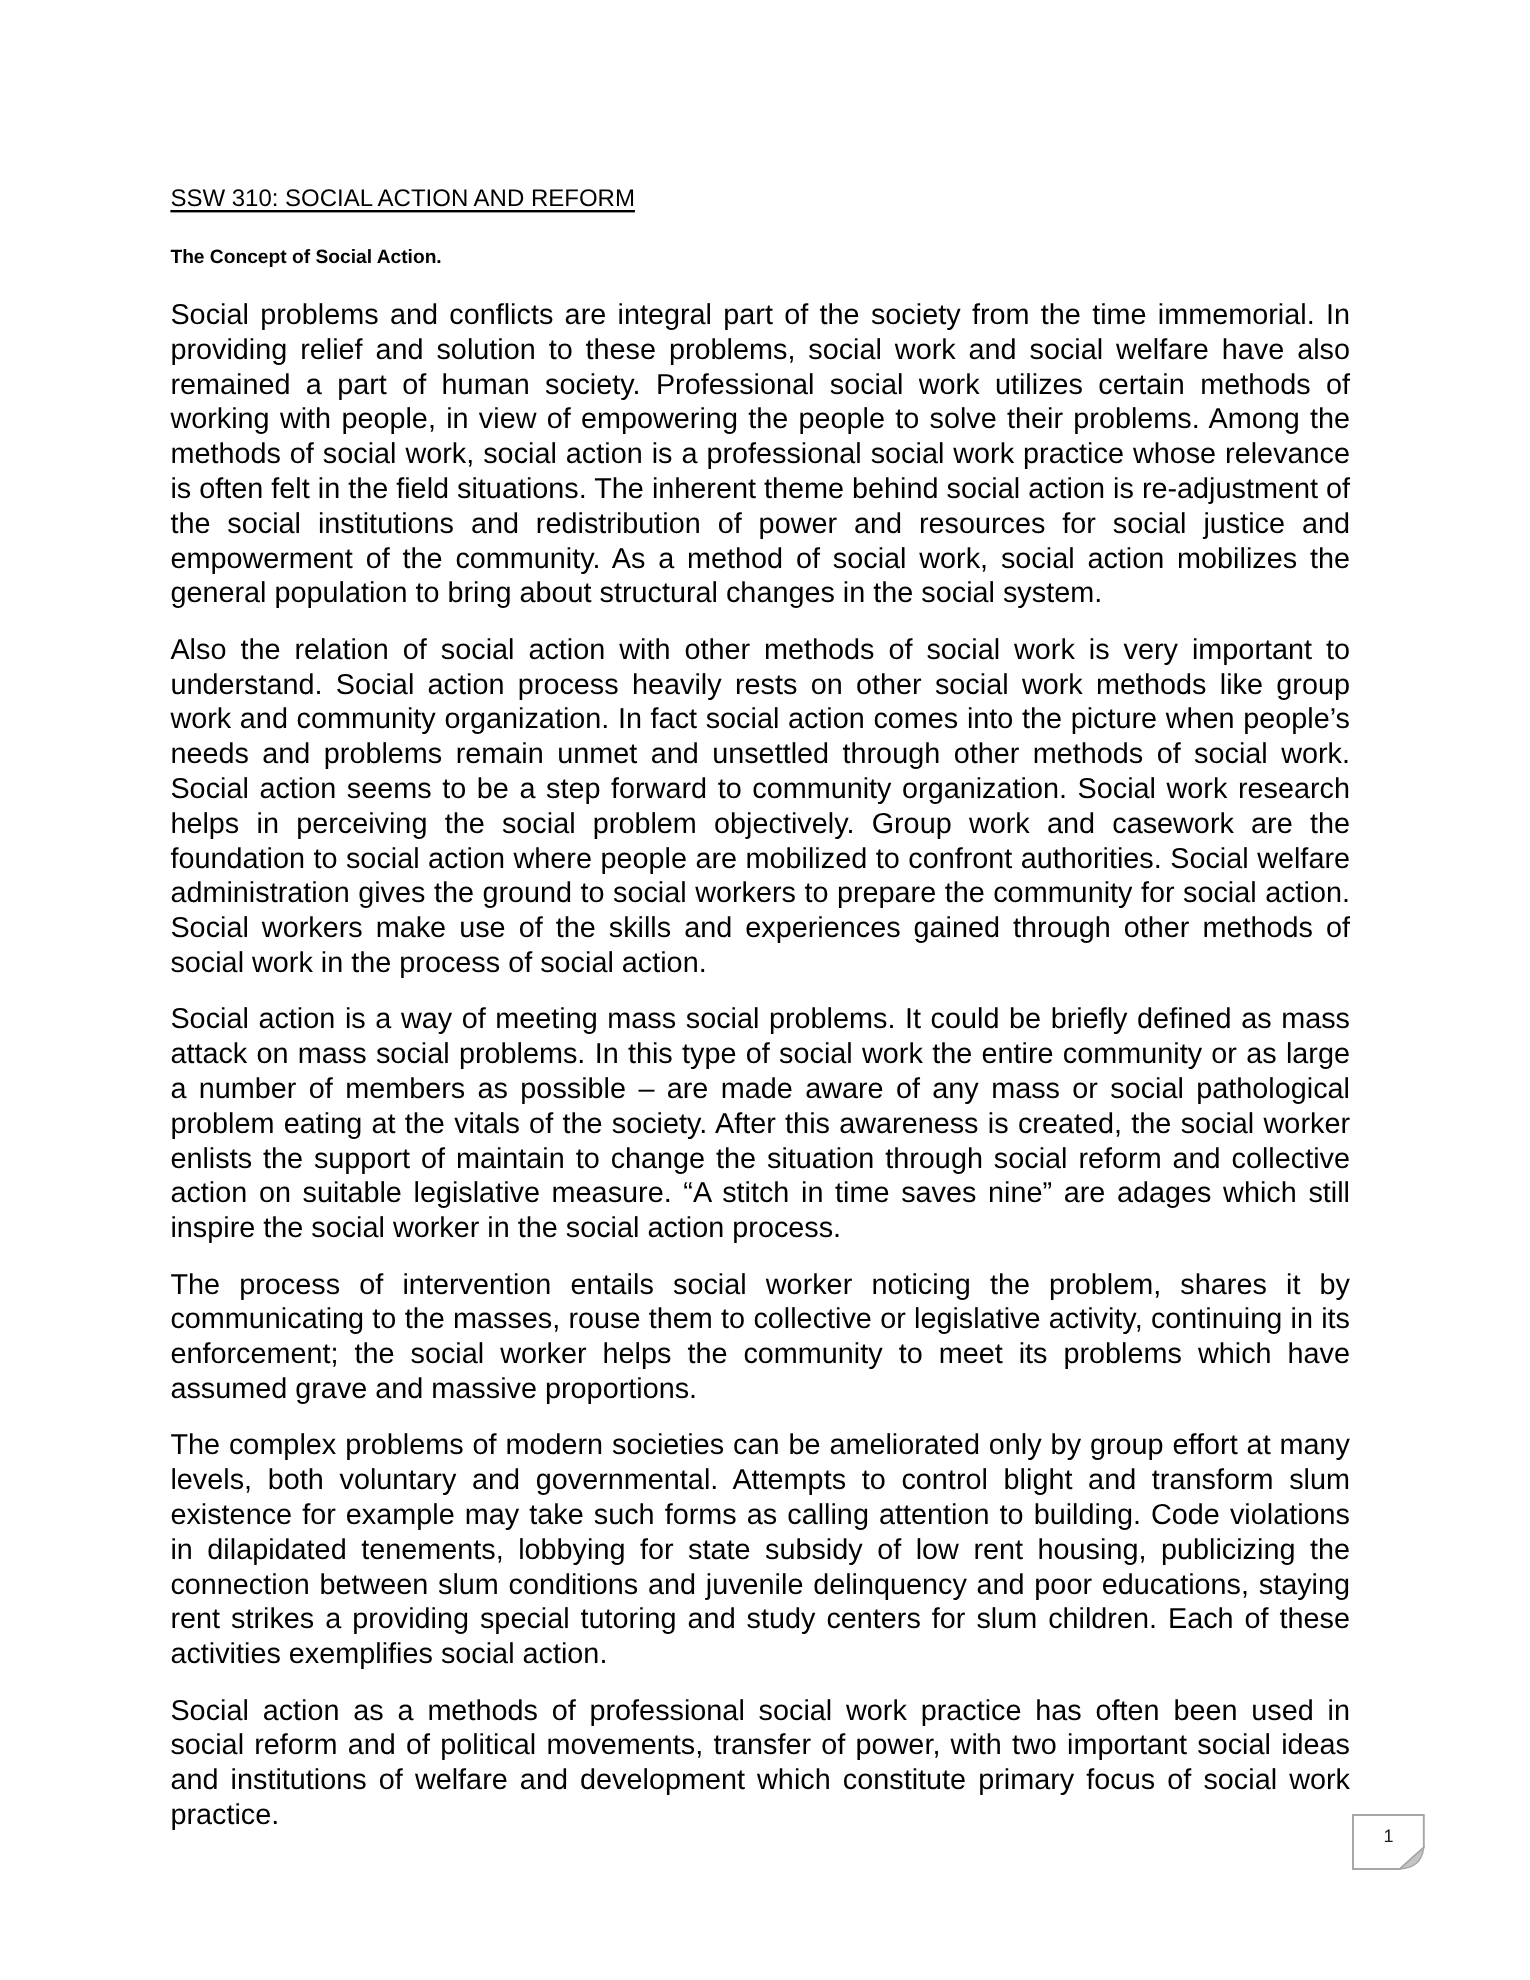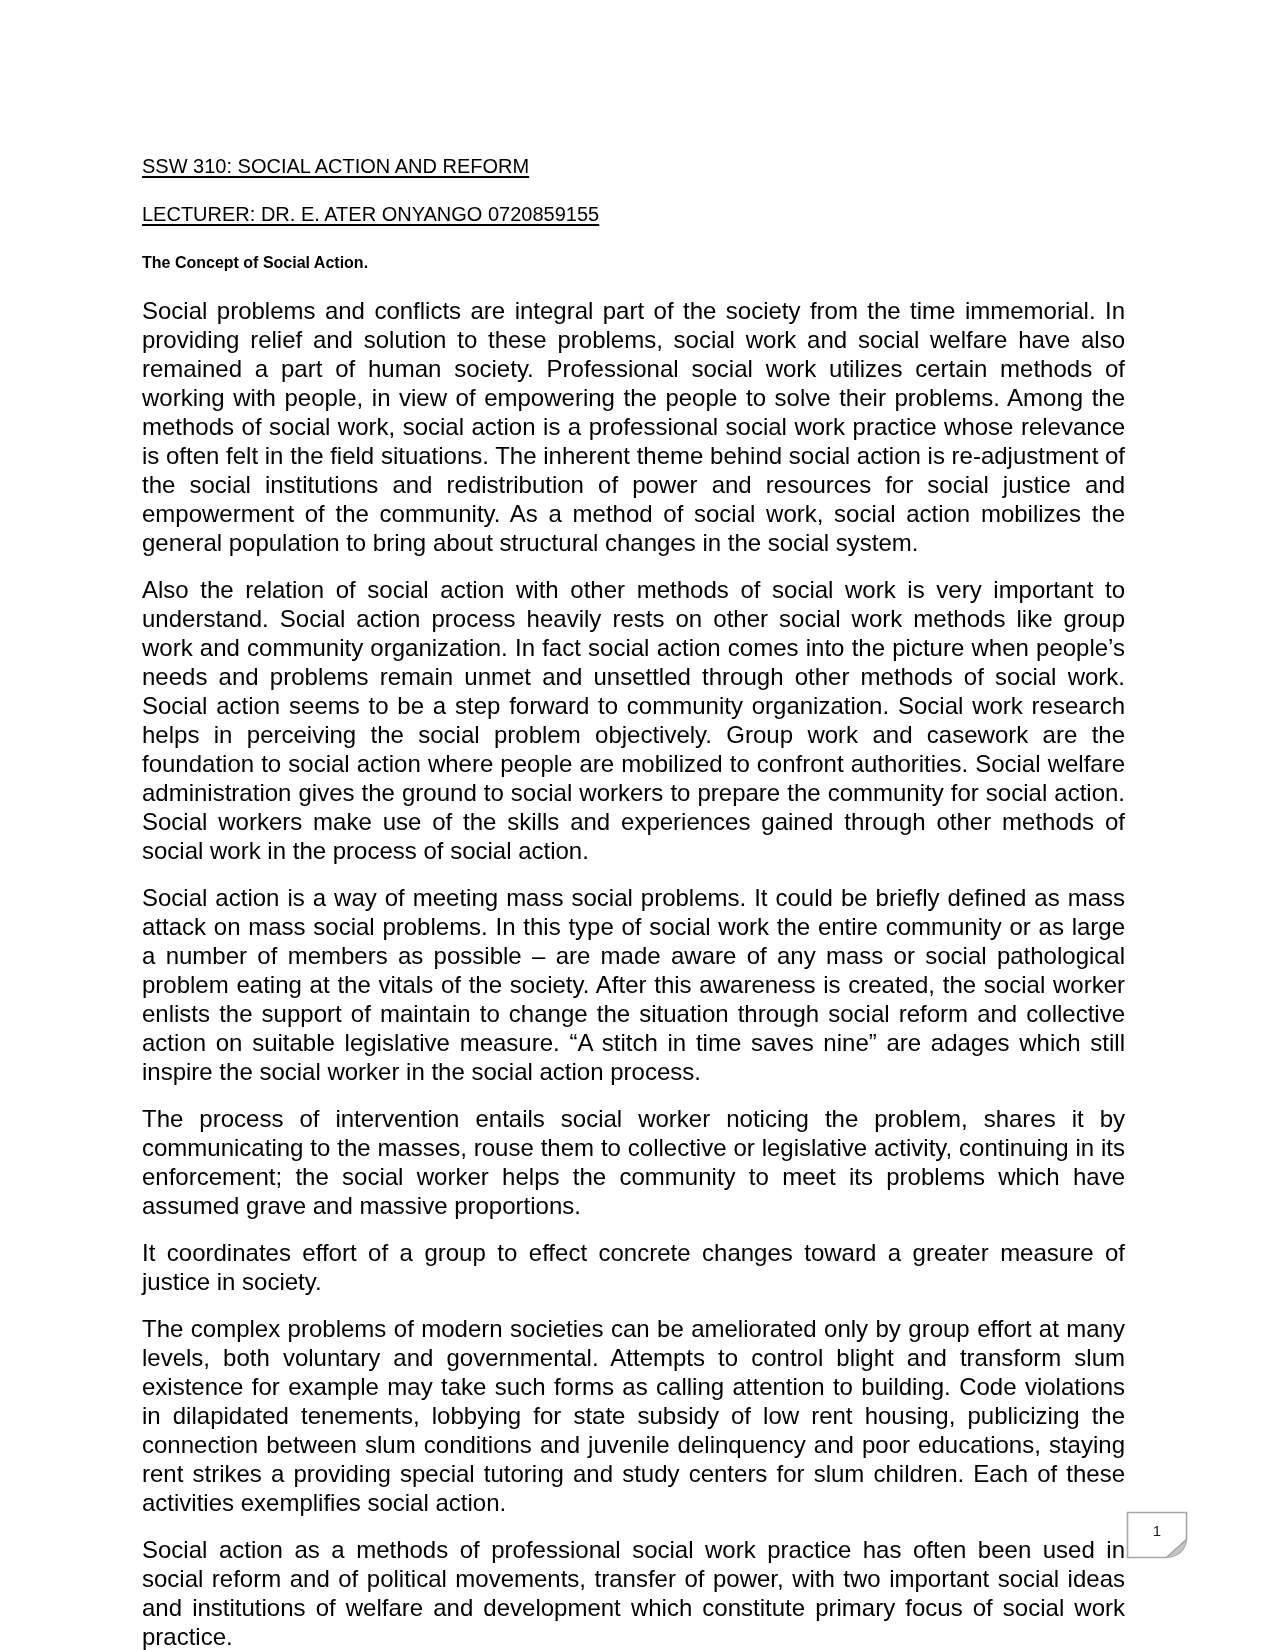--- a/index.html
+++ b/index.html
@@ -66,33 +66,31 @@
   }
 </style>
 </head>
 <body>
 
 <div class="page">
   <div class="content">
 
     <h1 class="doc-title">SSW 310: SOCIAL ACTION AND REFORM</h1>
 
-    <h1 class="doc-title">LECTURER: DR. E. ATER ONYANGO 0720859155</h1>
 
     <h2 class="section-heading">The Concept of Social Action.</h2>
 
     <p class="doc-paragraph">Social problems and conflicts are integral part of the society from the time immemorial. In providing relief and solution to these problems, social work and social welfare have also remained a part of human society. Professional social work utilizes certain methods of working with people, in view of empowering the people to solve their problems. Among the methods of social work, social action is a professional social work practice whose relevance is often felt in the field situations. The inherent theme behind social action is re-adjustment of the social institutions and redistribution of power and resources for social justice and empowerment of the community. As a method of social work, social action mobilizes the general population to bring about structural changes in the social system.</p>
 
     <p class="doc-paragraph">Also the relation of social action with other methods of social work is very important to understand. Social action process heavily rests on other social work methods like group work and community organization. In fact social action comes into the picture when people’s needs and problems remain unmet and unsettled through other methods of social work. Social action seems to be a step forward to community organization. Social work research helps in perceiving the social problem objectively. Group work and casework are the foundation to social action where people are mobilized to confront authorities. Social welfare administration gives the ground to social workers to prepare the community for social action. Social workers make use of the skills and experiences gained through other methods of social work in the process of social action.</p>
 
     <p class="doc-paragraph">Social action is a way of meeting mass social problems. It could be briefly defined as mass attack on mass social problems. In this type of social work the entire community or as large a number of members as possible – are made aware of any mass or social pathological problem eating at the vitals of the society. After this awareness is created, the social worker enlists the support of maintain to change the situation through social reform and collective action on suitable legislative measure. “A stitch in time saves nine” are adages which still inspire the social worker in the social action process.</p>
 
     <p class="doc-paragraph">The process of intervention entails social worker noticing the problem, shares it by communicating to the masses, rouse them to collective or legislative activity, continuing in its enforcement; the social worker helps the community to meet its problems which have assumed grave and massive proportions.</p>
 
-    <p class="doc-paragraph">It coordinates effort of a group to effect concrete changes toward a greater measure of justice in society.</p>
 
     <p class="doc-paragraph">The complex problems of modern societies can be ameliorated only by group effort at many levels, both voluntary and governmental. Attempts to control blight and transform slum existence for example may take such forms as calling attention to building. Code violations in dilapidated tenements, lobbying for state subsidy of low rent housing, publicizing the connection between slum conditions and juvenile delinquency and poor educations, staying rent strikes a providing special tutoring and study centers for slum children. Each of these activities exemplifies social action.</p>
 
 
     <p class="doc-paragraph">Social action as a methods of professional social work practice has often been used in social reform and of political movements, transfer of power, with two important social ideas and institutions of welfare and development which constitute primary focus of social work practice.</p>
 
   </div>
 
   <div class="page-badge">
     <span>

